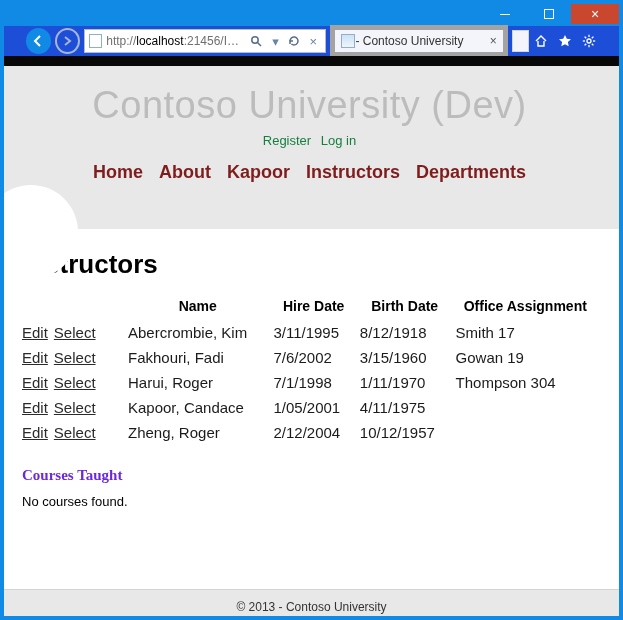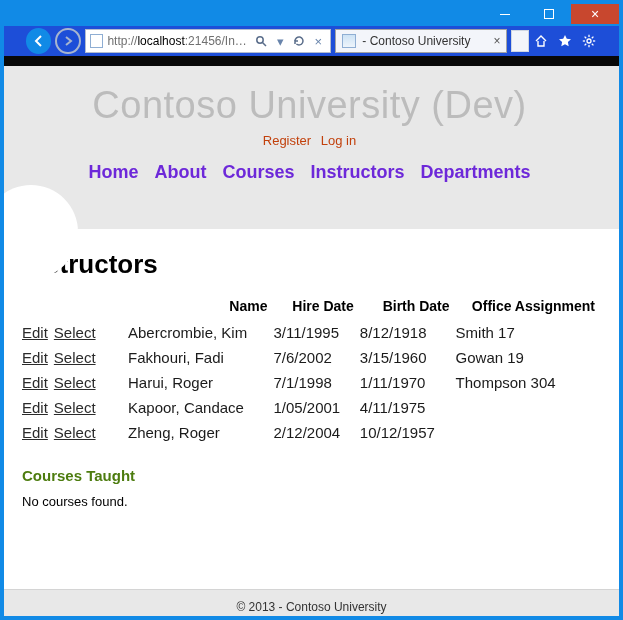--- a/index.html
+++ b/index.html
@@ -14,44 +14,44 @@
   .chrome{height:30px;background:#1d4ed8;border-bottom:1px solid #c5c9d4;display:flex;align-items:center;gap:4px;padding:0 22px;}
   .navbtn{width:26px;height:26px;border-radius:50%;display:flex;align-items:center;justify-content:center;font-size:16px;}
   .navbtn.back{background:#118ae6;color:#fff;}
   .navbtn.fwd{border:2px solid #a7b5cf;border-radius:50%;width:22px;height:22px;color:#a7b5cf;font-size:14px;}
   .addr{flex:1 1 auto;display:flex;align-items:center;border:1px solid #b2bcce;background:#fff;height:22px;padding:0 4px;gap:4px;min-width:0;}
   .addr .favicon{width:14px;height:14px;background:#fff;border:1px solid #8faed3;box-sizing:border-box;}
   .addr .url{flex:1 1 auto;white-space:nowrap;overflow:hidden;text-overflow:ellipsis;color:#707070;font-size:12px;}
   .addr .url .host{color:#000;}
   .addr .tools{display:flex;gap:3px;align-items:center;color:#6884ab;}
   .addr .tools span{width:16px;display:flex;justify-content:center;font-size:13px;}
-  .tab{display:flex;align-items:center;gap:6px;border:1px solid #a3a3a3;background:#f3f5fa;height:22px;padding:0 6px;width:162px;justify-content:flex-end;}
+  .tab{display:flex;align-items:center;gap:0;border:5px solid #a3a3a3;background:#f3f5fa;height:22px;padding:0 6px;width:162px;justify-content:flex-end;}
   .tab .favicon{width:14px;height:14px;background:linear-gradient(#cde2f5,#eef4fb);border:1px solid #8faed3;box-sizing:border-box;}
   .tab .title{flex:1 1 auto;white-space:nowrap;overflow:hidden;text-overflow:ellipsis;font-size:12px;color:#333;}
   .tab .close{font-size:12px;color:#555;}
   .newtab{width:16px;height:20px;border:1px solid #cfd6e2;background:#f3f5fa;}
   .cicons{display:flex;gap:8px;color:#fff;}
   .cicons span{width:16px;height:16px;display:flex;align-items:center;justify-content:center;font-size:14px;}
   .viewport{position:absolute;top:52px;left:0;right:0;bottom:0;overflow:hidden;background:#e8e8e8;}
   .blackbar{height:10px;background:#080808;}
   .hero{background:#e8e8e8;padding:18px 4px 0 0;text-align:center;}
   .sitetitle{font-size:38px;font-weight:300;color:#bcbcbc;letter-spacing:0.5px;margin:0;}
   .acct{margin-top:6px;color:#7f7f7f;font-size:13px;}
-  .acct a{color:#c2410c;text-decoration:none;margin:0 3px;}
+  .acct a{color:#15803d;text-decoration:none;margin:0 3px;}
   .nav{margin-top:14px;display:flex;justify-content:center;gap:16px;font-size:18px;font-weight:600;color:#7f7f7f;}
-  .nav a{color:#6d28d9;text-decoration:none;}
+  .nav a{color:#7f1d1d;text-decoration:none;}
   .hero-bottom{height:46px;position:relative;}
   .circle{position:absolute;left:-20px;top:2px;width:94px;height:94px;border-radius:50%;background:#fff;}
   .content{background:#fff;padding:20px 18px 60px 18px;min-height:280px;}
   .content h1{font-size:26px;font-weight:700;margin:0 0 14px 0;color:#000;}
   table{border-collapse:collapse;width:100%;}
-  th{text-align:right;font-weight:700;font-size:14px;padding:4px 6px 6px 0;color:#000;}
+  th{text-align:center;font-weight:700;font-size:14px;padding:4px 6px 6px 0;color:#000;}
   td{padding:4px 10px 4px 0;font-size:15px;color:#1b1b1b;vertical-align:top;}
   td.actions a{color:#2a2a2a;text-decoration:underline;margin-right:6px;}
-  .subhead{font-weight:700;font-size:15px;margin:22px 0 10px 0;color:#4d7c0f;}
+  .subhead{font-weight:700;font-size:15px;margin:22px 0 10px 0;color:#6d28d9;font-family:Liberation Serif, serif;}
   .nocourses{font-size:13px;color:#000;}
   .footer{background:#e8e8e8;border-top:1px solid #d4d4d4;text-align:center;font-size:12px;color:#333;padding:10px 0;}
 </style>
 </head>
 <body>
 
 <div class="win">
   <div class="titlebar">
     <div class="tbtn">
         <div class="min"></div>
@@ -134,21 +134,21 @@
     <div class="blackbar"></div>
     <div class="hero">
       <h2 class="sitetitle">Contoso University (Dev)</h2>
       <div class="acct">
         <a>Register</a>
         <a>Log in</a>
       </div>
       <div class="nav">
         <a>Home</a>
         <a>About</a>
-        <a>Courses</a>
+        <a>Kapoor</a>
         <a>Instructors</a>
         <a>Departments</a>
       </div>
       <div class="hero-bottom">
           <div class="circle"></div>
         </div>
     </div>
 
     <div class="content">
       <h1>Instructors</h1>

